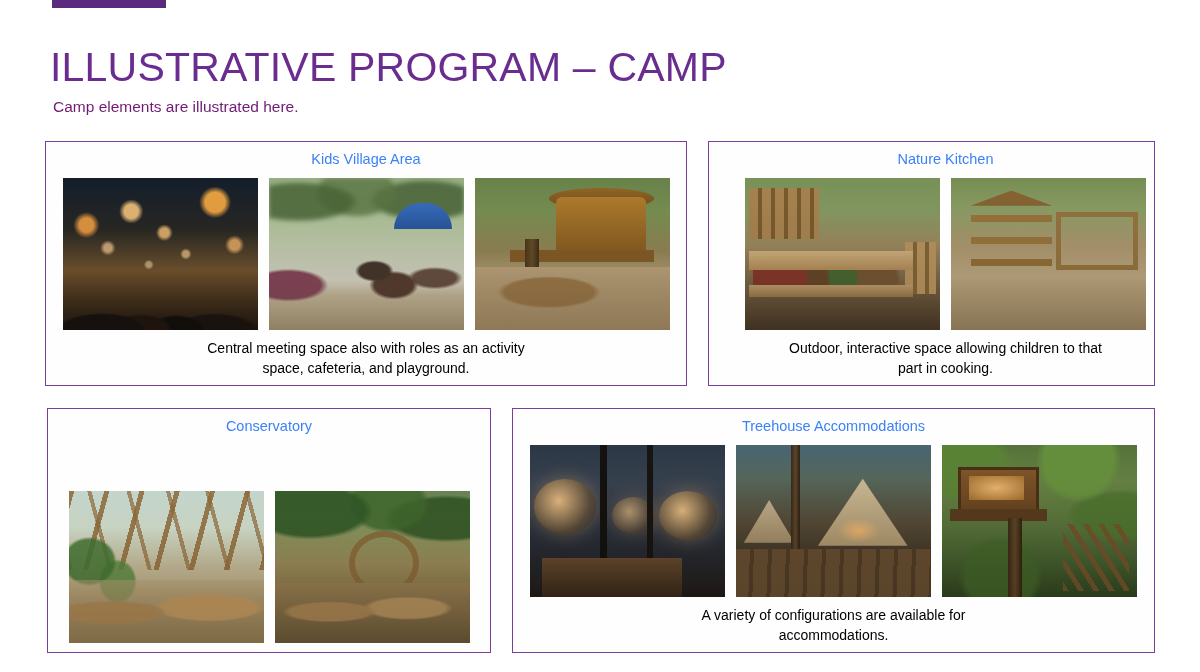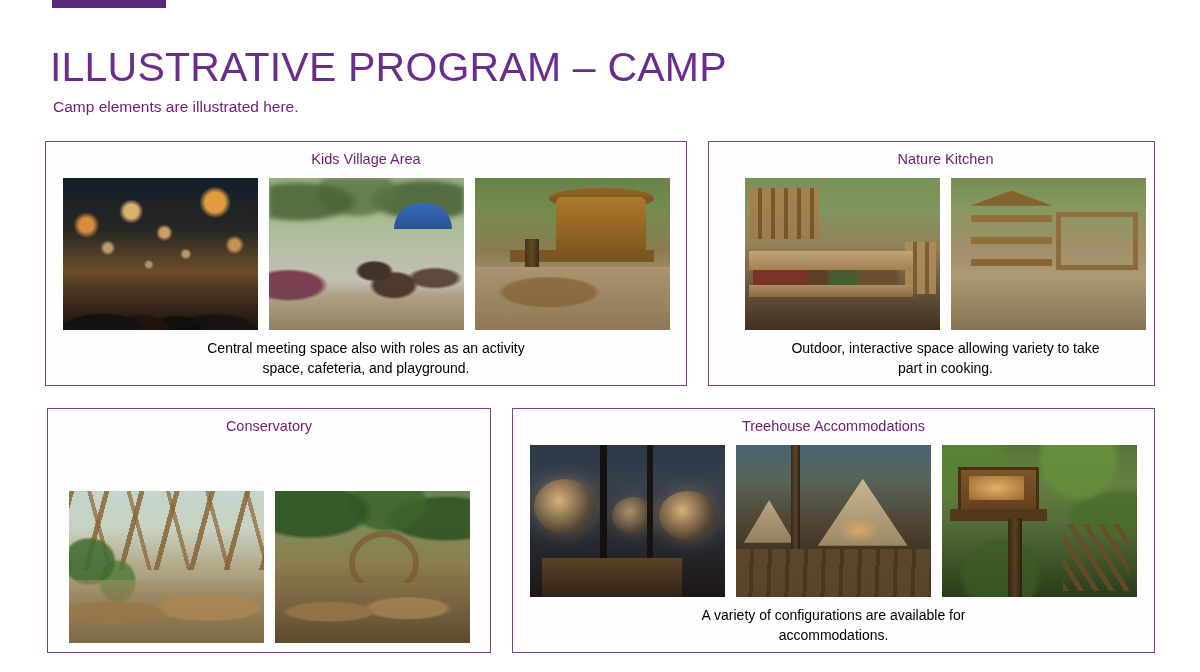--- a/index.html
+++ b/index.html
@@ -55,21 +55,21 @@
     flex-direction: column;
     align-items: center;
   }
   #card-kids        { left: 45px;  top: 141px; width: 642px; height: 245px; }
   #card-kitchen     { left: 708px; top: 141px; width: 447px; height: 245px; padding-left: 28px; }
   #card-conservatory{ left: 47px;  top: 408px; width: 444px; height: 245px; gap: 46px; }
   #card-treehouse   { left: 512px; top: 408px; width: 643px; height: 245px; }
 
   .card-title {
     font-size: 14.5px;
-    color: #701a75;
+    color: #3b82f6;
     text-align: center;
     margin-top: 9px;
     margin-bottom: 0;
     line-height: 1.2;
     font-weight: 400;
   }
   .thumb-row {
     display: flex;
     justify-content: center;
     gap: 11px;
@@ -418,21 +418,21 @@
     </div>
     <div class="thumb">
       <div class="scene sc-gardenshed">
           <div class="gable"></div>
           <div class="shelf"></div>
           <div class="frame"></div>
           <div class="ground"></div>
         </div>
     </div>
   </div>
-  <div class="card-caption">Outdoor, interactive space allowing variety to take
+  <div class="card-caption">Outdoor, interactive space allowing children to that
 part in cooking.</div>
 </section>
 
 <section class="card" id="card-conservatory">
   <div class="card-title">Conservatory</div>
   <div class="thumb-row">
     <div class="thumb">
       <div class="scene sc-conservatory">
           <div class="arches"></div>
           <div class="plants"></div>

